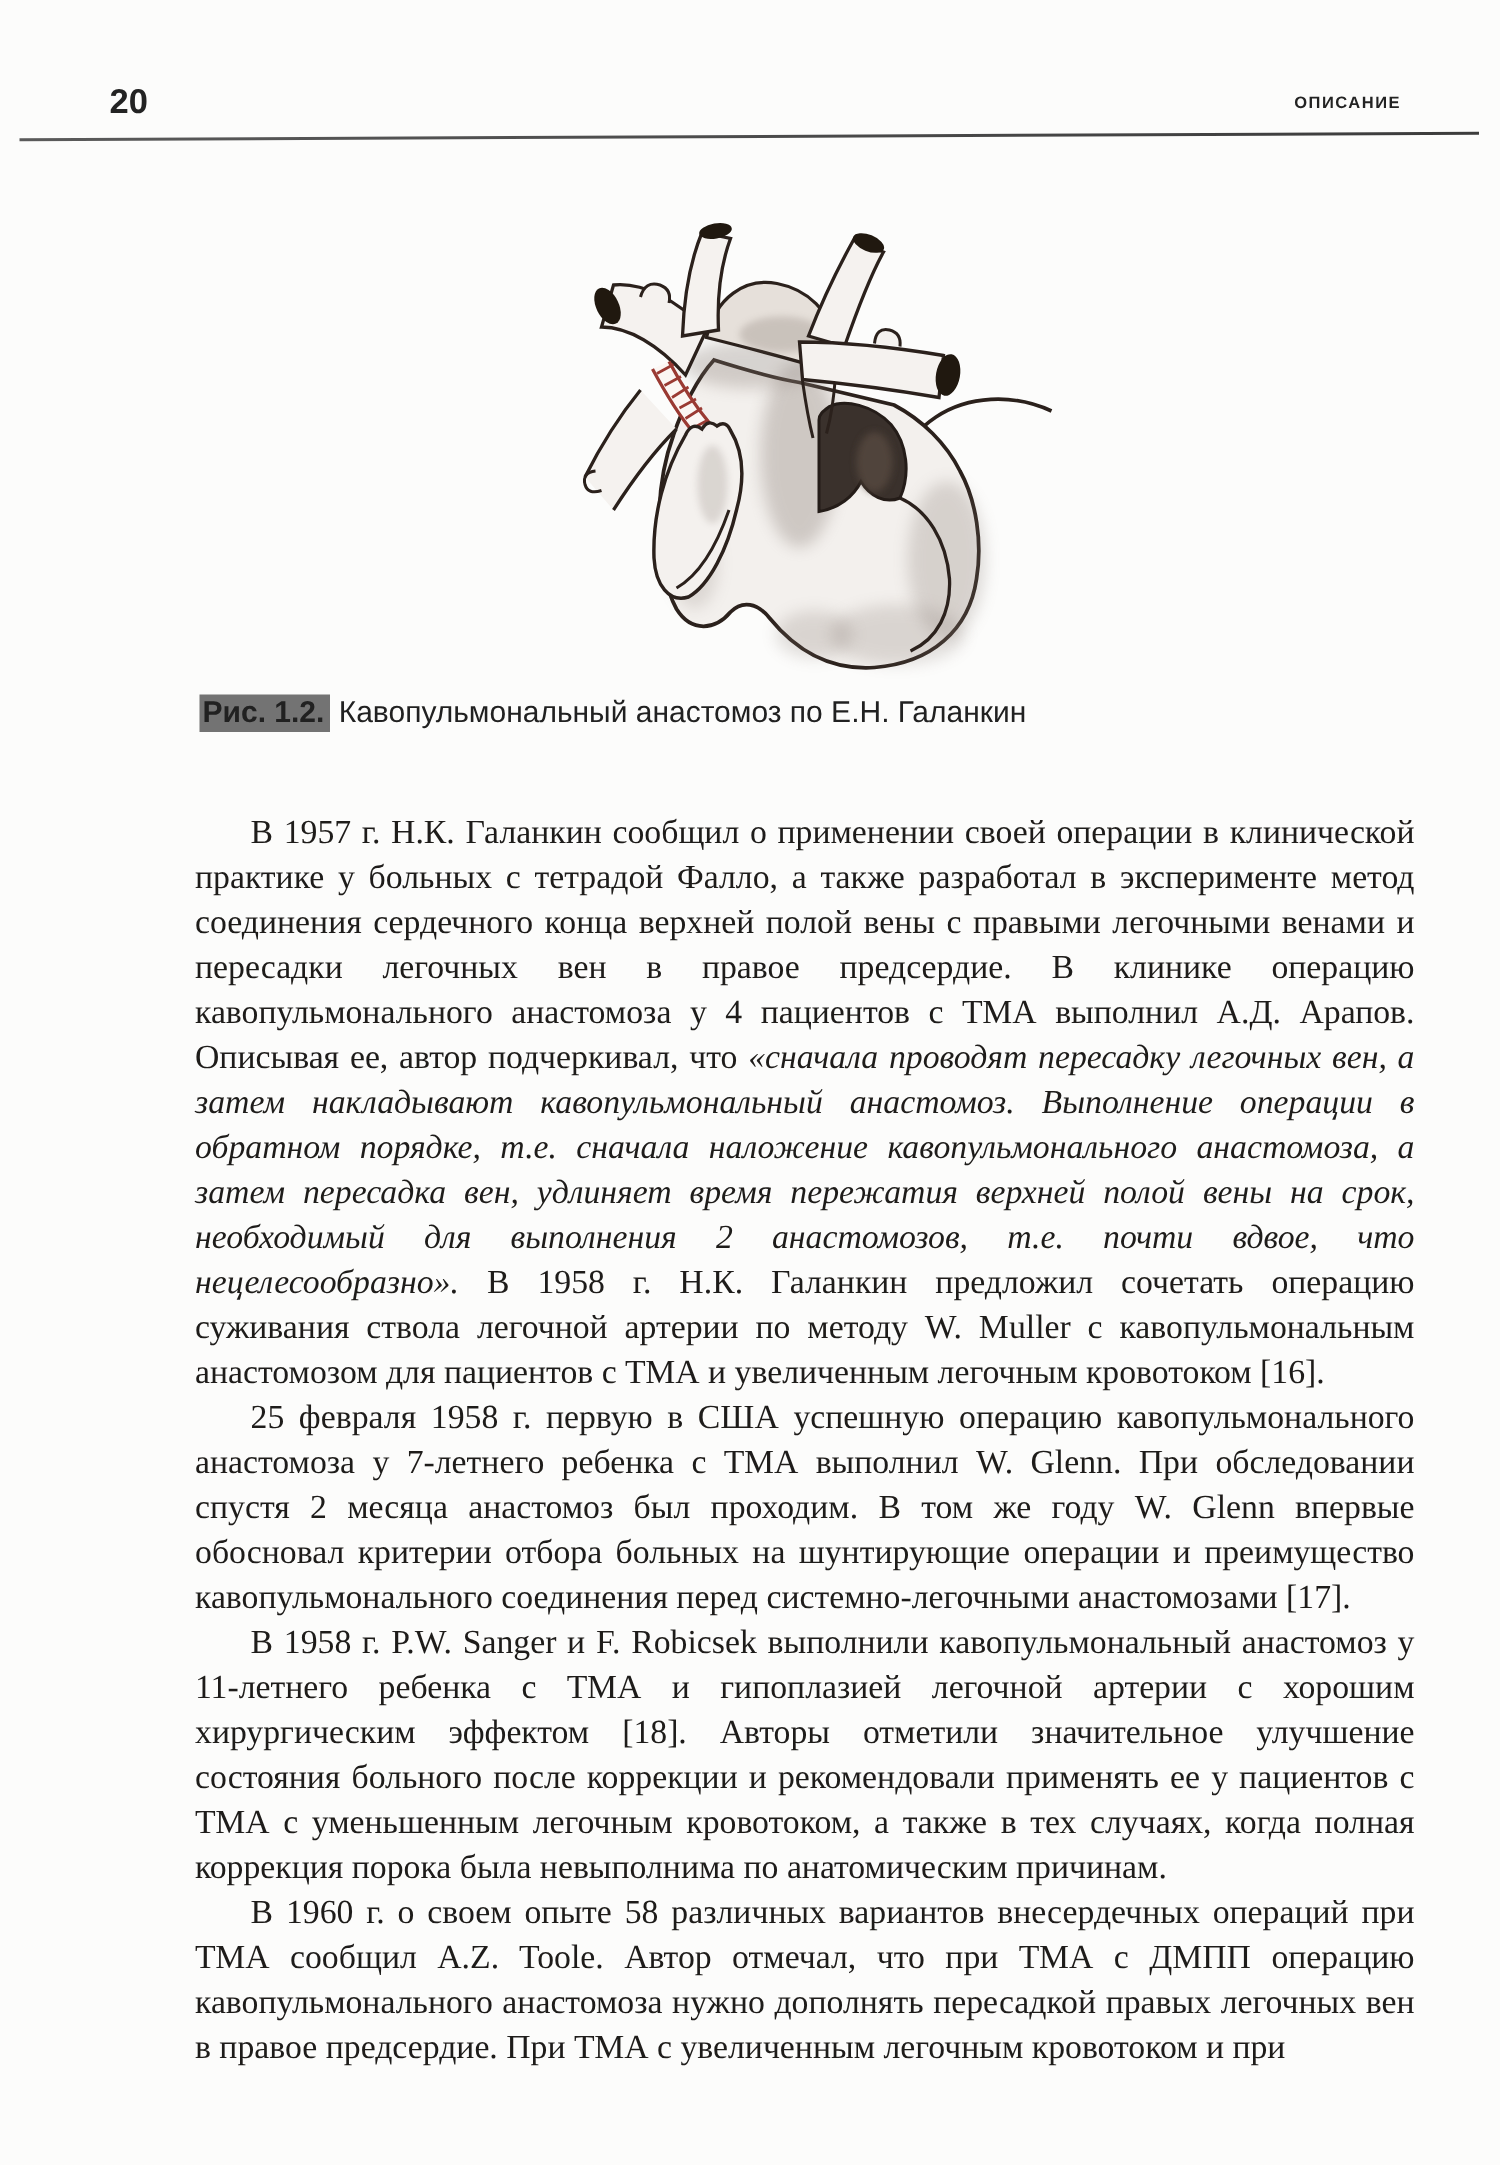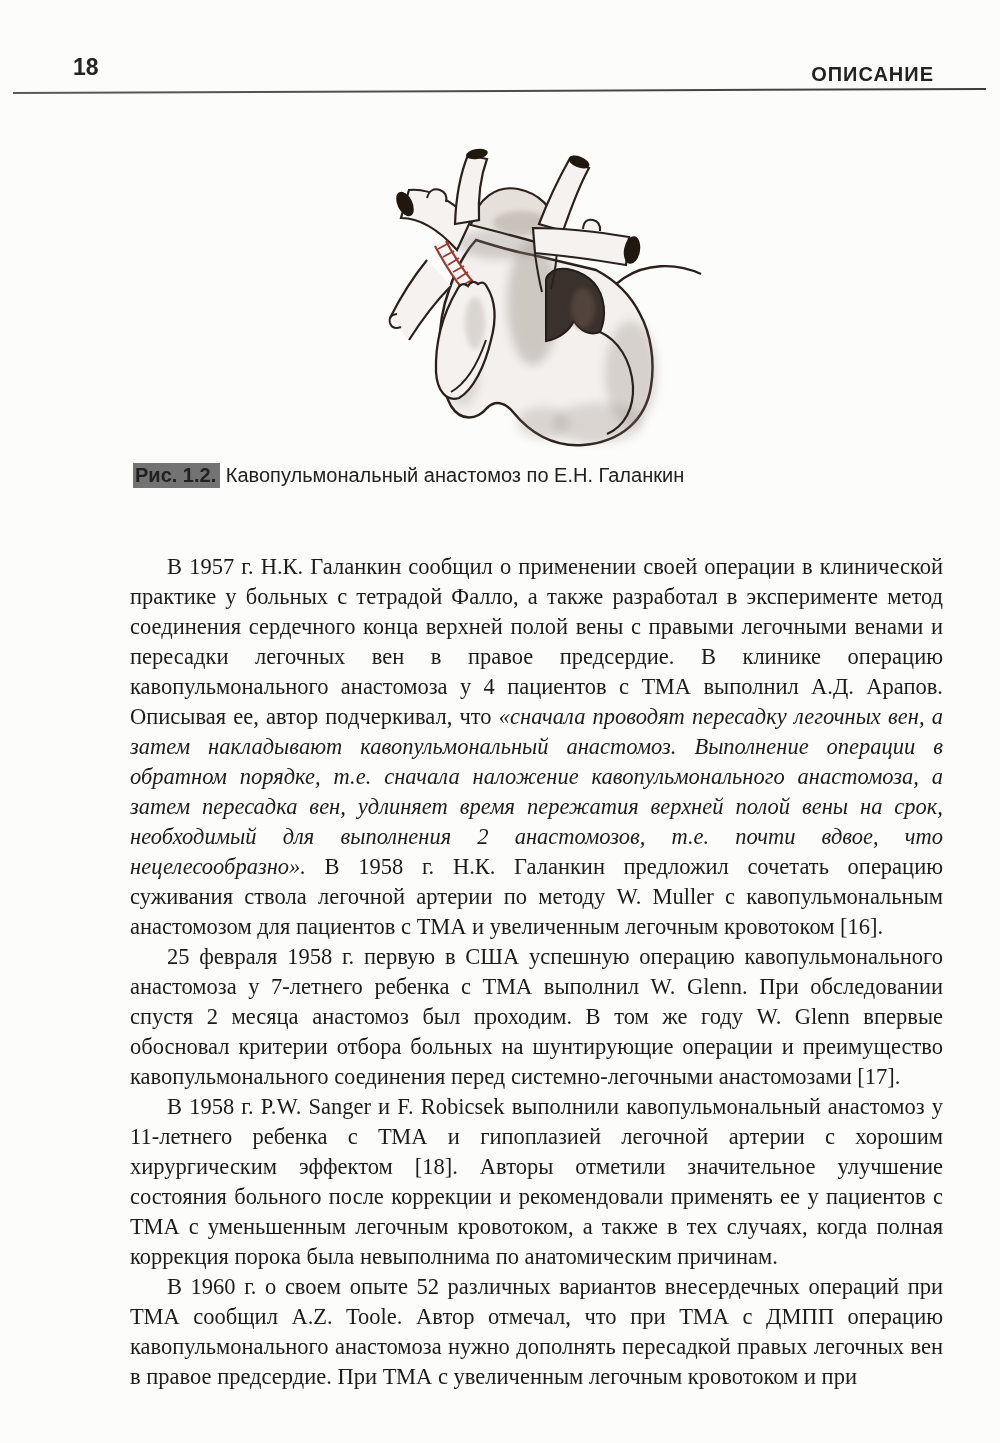--- a/index.html
+++ b/index.html
@@ -13,54 +13,54 @@
   .page{position:absolute;inset:0;}
   
   .page-number{
     position:absolute;left:73px;top:54px;
     font-family:"Liberation Sans", sans-serif;
     font-weight:bold;font-size:23px;color:#232323;
   }
   .running-head{
     position:absolute;right:66px;top:63px;
     font-family:"Liberation Sans", sans-serif;
-    font-weight:bold;font-size:20px;letter-spacing:1px;color:#232323;
+    font-weight:bold;font-size:11px;letter-spacing:1px;color:#232323;
   }
   .header-rule{
     position:absolute;left:13px;right:14px;top:90px;height:2px;
     background:linear-gradient(90deg,#5a5a5a,#3c3c3c);
     transform:rotate(-0.25deg);
   }
   
   .figure-wrap{position:absolute;left:383px;top:128px;width:320px;height:335px;}
   .figure-caption{
     position:absolute;left:133px;top:464px;width:740px;
     font-family:"Liberation Sans", sans-serif;
     font-size:20px;color:#212121;
   }
   .figure-caption .fig-label{
     font-weight:bold;
     background:#737373;
     padding:1px 4px 2px 2px;
   }
   
   .body-text{
-    position:absolute;left:130px;top:552px;width:813px;
+    position:absolute;left:130px;top:540px;width:813px;
     font-size:22.5px;line-height:30px;
     text-align:justify;
   }
   .body-text p{margin:0;text-indent:37px;}
   .quote-italic{font-style:italic;}
 </style>
 </head>
 <body>
 
 <div class="page">
 
-  <div class="page-number">18</div>
+  <div class="page-number">20</div>
   <div class="running-head">ОПИСАНИЕ</div>
   <div class="header-rule"></div>
 
   <div class="figure-wrap">
     <svg width="320" height="335" viewBox="0 0 320 335">
       <defs>
         <filter id="soft" x="-40%" y="-40%" width="180%" height="180%">
             <feGaussianBlur stdDeviation="5"></feGaussianBlur>
           </filter>
         <filter id="soft2" x="-40%" y="-40%" width="180%" height="180%">
@@ -123,16 +123,16 @@
   </div>
 
   <div class="figure-caption">
     <span class="fig-label">Рис. 1.2.</span><span> Кавопульмональный анастомоз по Е.Н. Галанкин</span>
   </div>
 
   <div class="body-text">
     <p><span>В 1957 г. Н.К. Галанкин сообщил о применении своей операции в клинической практике у больных с тетрадой Фалло, а также разработал в эксперименте метод соединения сердечного конца верхней полой вены с правыми легочными венами и пересадки легочных вен в правое предсердие. В клинике операцию кавопульмонального анастомоза у 4 пациентов с ТМА выполнил А.Д. Арапов. Описывая ее, автор подчеркивал, что </span><span class="quote-italic">«сначала проводят пересадку легочных вен, а затем накладывают кавопульмональный анастомоз. Выполнение операции в обратном порядке, т.е. сначала наложение кавопульмонального анастомоза, а затем пересадка вен, удлиняет время пережатия верхней полой вены на срок, необходимый для выполнения 2 анастомозов, т.е. почти вдвое, что нецелесообразно».</span><span> В 1958 г. Н.К. Галанкин предложил сочетать операцию суживания ствола легочной артерии по методу W. Muller с кавопульмональным анастомозом для пациентов с ТМА и увеличенным легочным кровотоком [16].</span></p>
     <p>25 февраля 1958 г. первую в США успешную операцию кавопульмонального анастомоза у 7-летнего ребенка с ТМА выполнил W. Glenn. При обследовании спустя 2 месяца анастомоз был проходим. В том же году W. Glenn впервые обосновал критерии отбора больных на шунтирующие операции и преимущество кавопульмонального соединения перед системно-легочными анастомозами [17].</p>
     <p>В 1958 г. P.W. Sanger и F. Robicsek выполнили кавопульмональный анастомоз у 11-летнего ребенка с ТМА и гипоплазией легочной артерии с хорошим хирургическим эффектом [18]. Авторы отметили значительное улучшение состояния больного после коррекции и рекомендовали применять ее у пациентов с ТМА с уменьшенным легочным кровотоком, а также в тех случаях, когда полная коррекция порока была невыполнима по анатомическим причинам.</p>
-    <p>В 1960 г. о своем опыте 52 различных вариантов внесердечных операций при ТМА сообщил A.Z. Toole. Автор отмечал, что при ТМА с ДМПП операцию кавопульмонального анастомоза нужно дополнять пересадкой правых легочных вен в правое предсердие. При ТМА с увеличенным легочным кровотоком и при</p>
+    <p>В 1960 г. о своем опыте 58 различных вариантов внесердечных операций при ТМА сообщил A.Z. Toole. Автор отмечал, что при ТМА с ДМПП операцию кавопульмонального анастомоза нужно дополнять пересадкой правых легочных вен в правое предсердие. При ТМА с увеличенным легочным кровотоком и при</p>
   </div>
 
 </div>
 
 </body></html>

